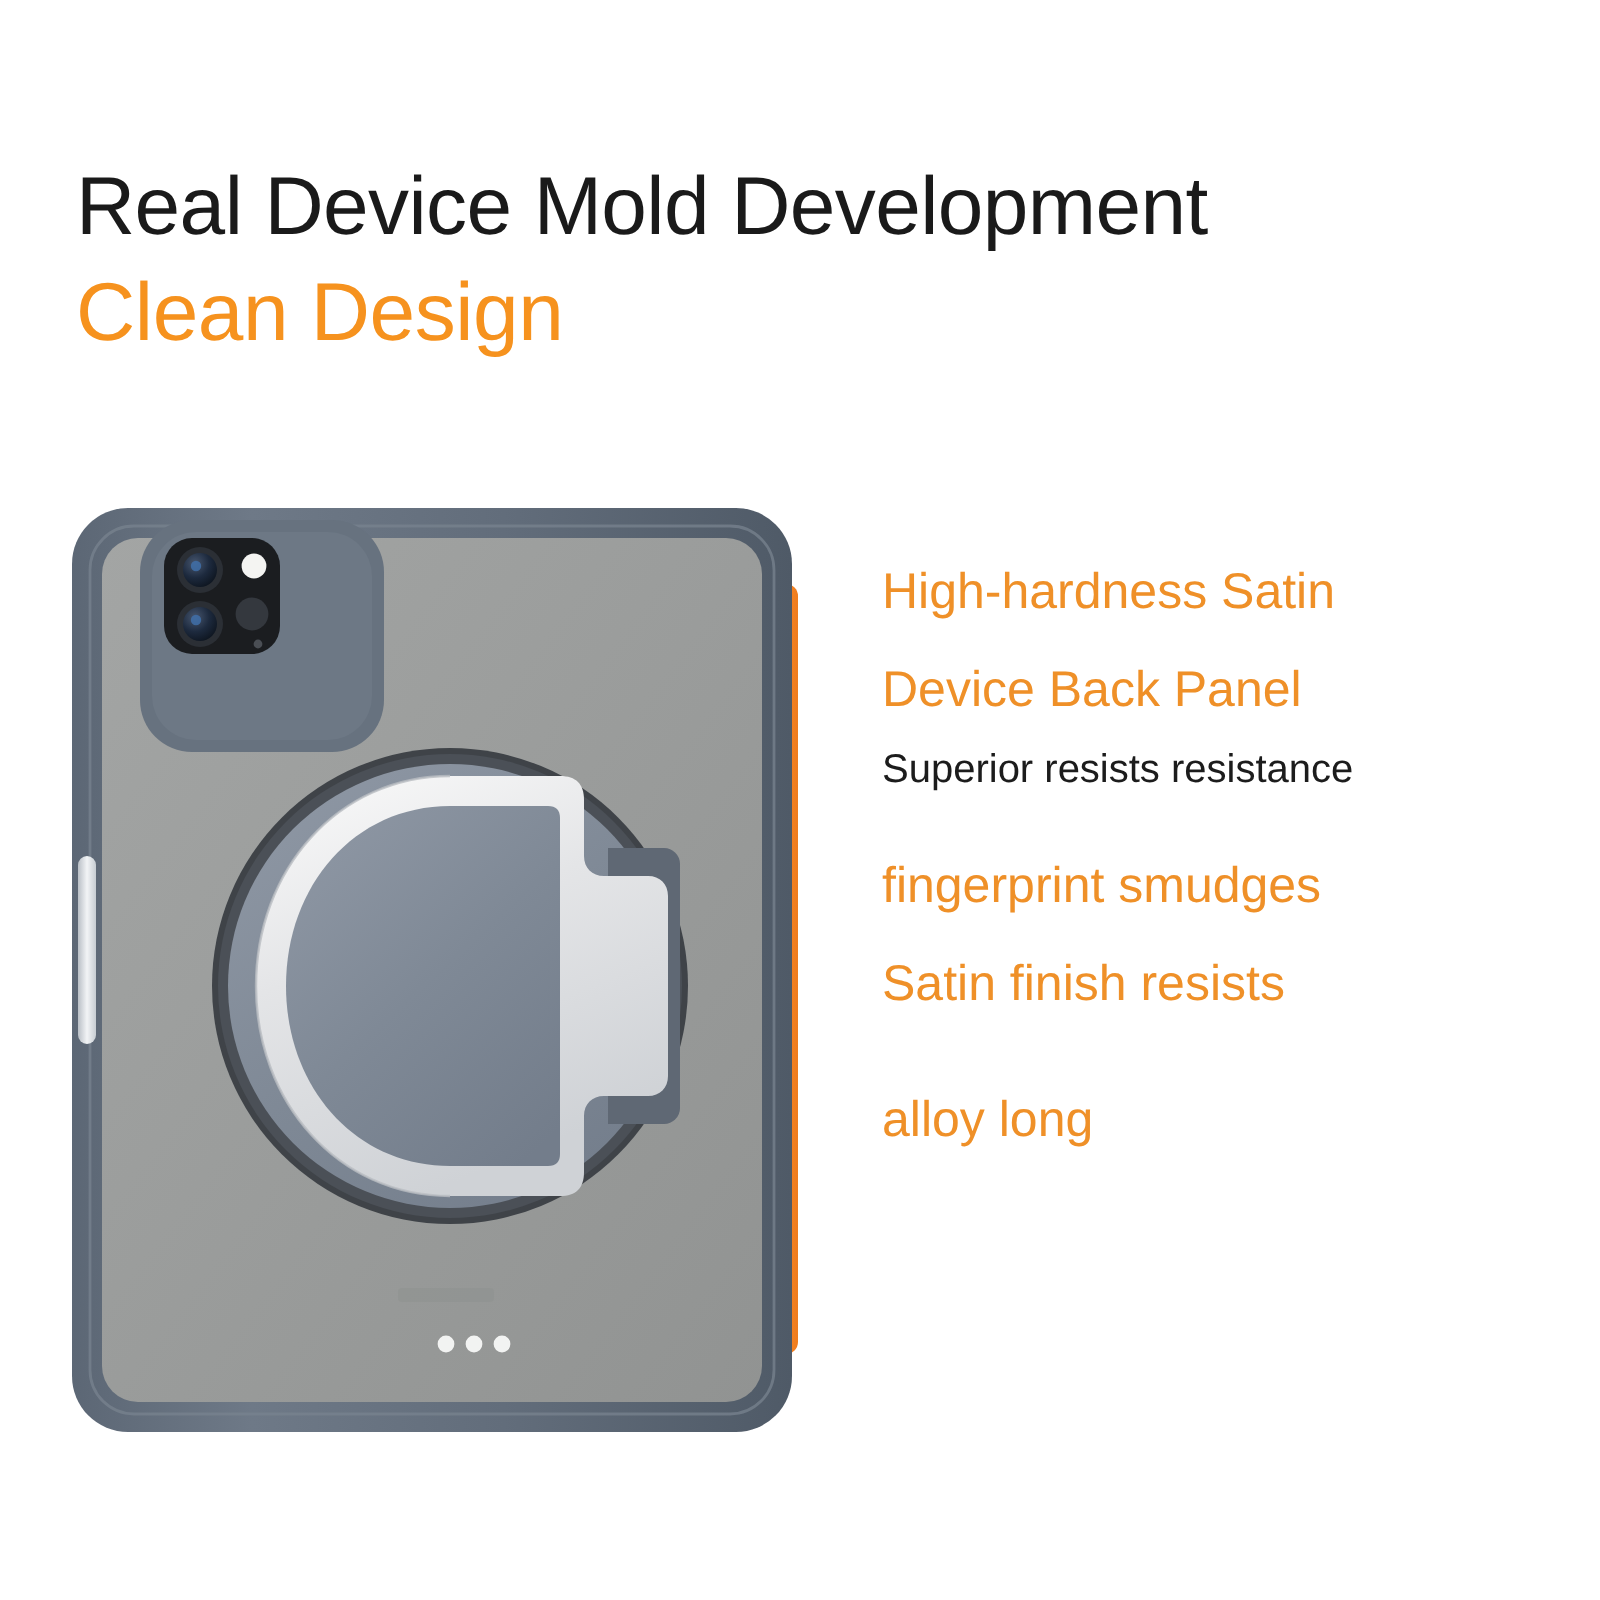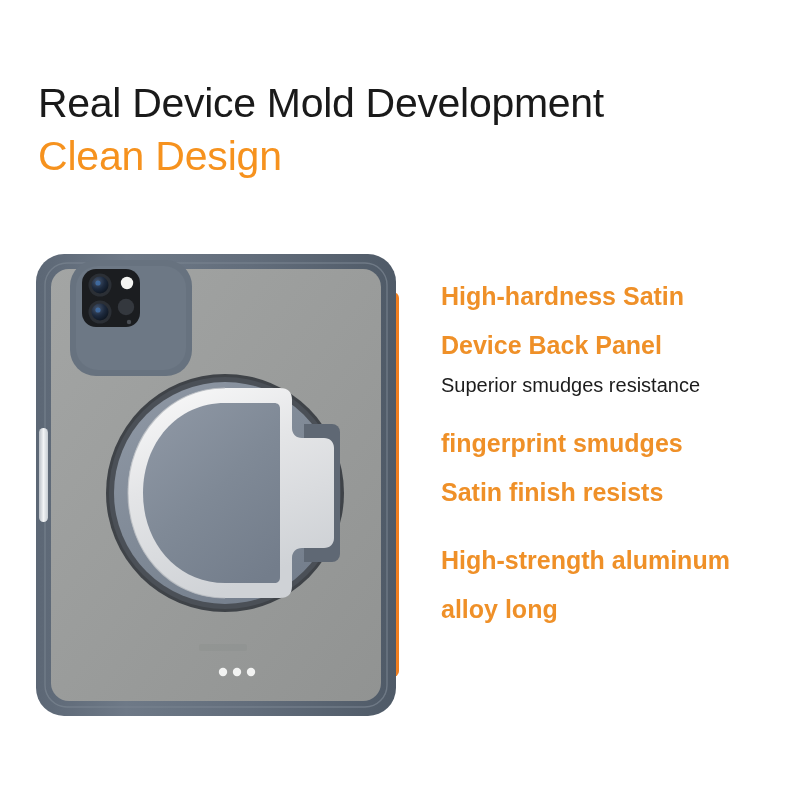--- a/index.html
+++ b/index.html
@@ -54,21 +54,21 @@
     width: 350px;
   }
 
   .feature { margin-bottom: 19px; }
   .feature:last-child { margin-bottom: 0; }
 
   .feature-title {
     font-size: 25px;
     line-height: 49px;
     color: #ef9028;
-    font-weight: 700;
+    font-weight: 400;
     white-space: nowrap;
   }
 
   .feature-desc {
     font-size: 20px;
     line-height: 30px;
     color: #1c1c1c;
     font-weight: 400;
     white-space: nowrap;
   }
@@ -218,28 +218,27 @@
         <circle cx="217" cy="420" r="4.2" fill="#f2f3f2"></circle>
       </g>
     </svg>
   </div>
 
   <div class="features">
 
     <div class="feature">
       <div class="feature-title">High-hardness Satin</div>
       <div class="feature-title">Device Back Panel</div>
-      <div class="feature-desc">Superior smudges resistance</div>
+      <div class="feature-desc">Superior resists resistance</div>
     </div>
 
     <div class="feature">
       <div class="feature-title">fingerprint smudges</div>
       <div class="feature-title">Satin finish resists</div>
     </div>
 
     <div class="feature">
-      <div class="feature-title">High-strength aluminum</div>
       <div class="feature-title">alloy long</div>
     </div>
 
   </div>
 
 </div>
 
 </body></html>

